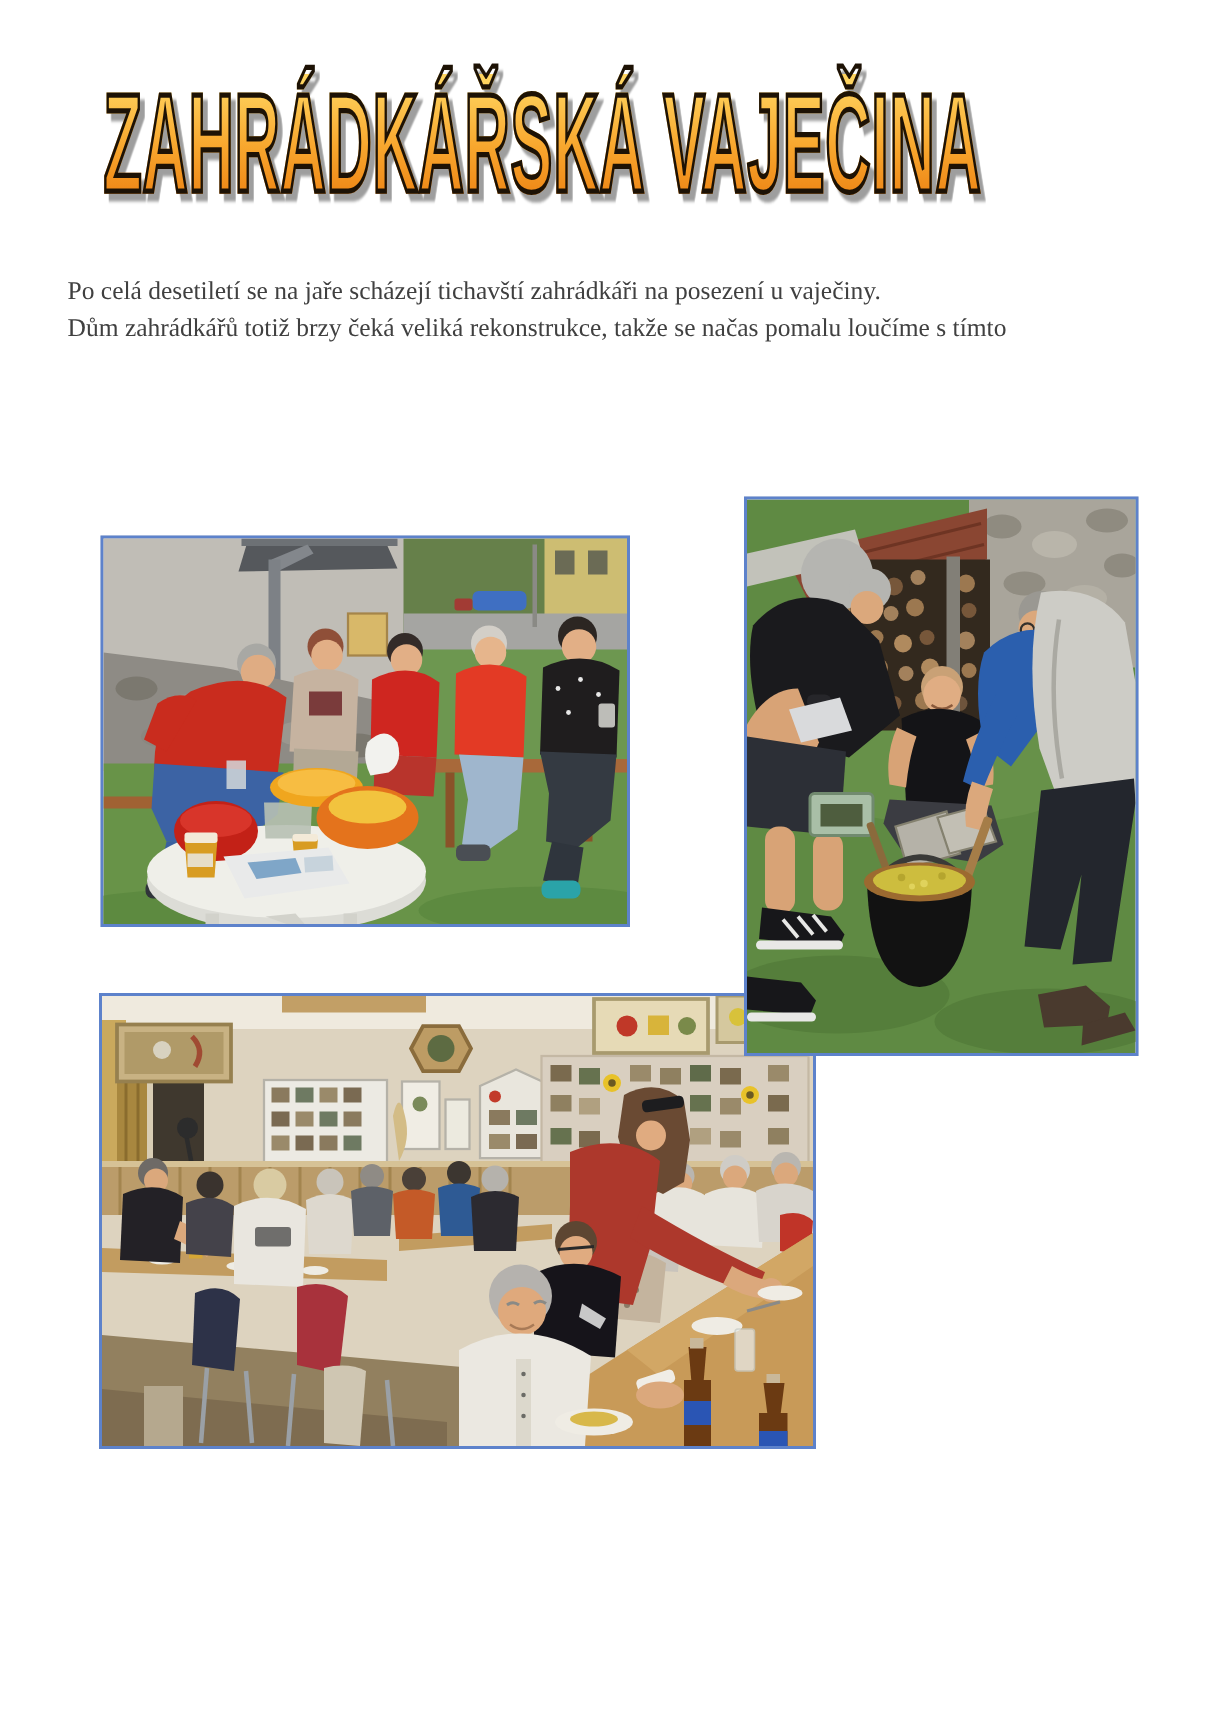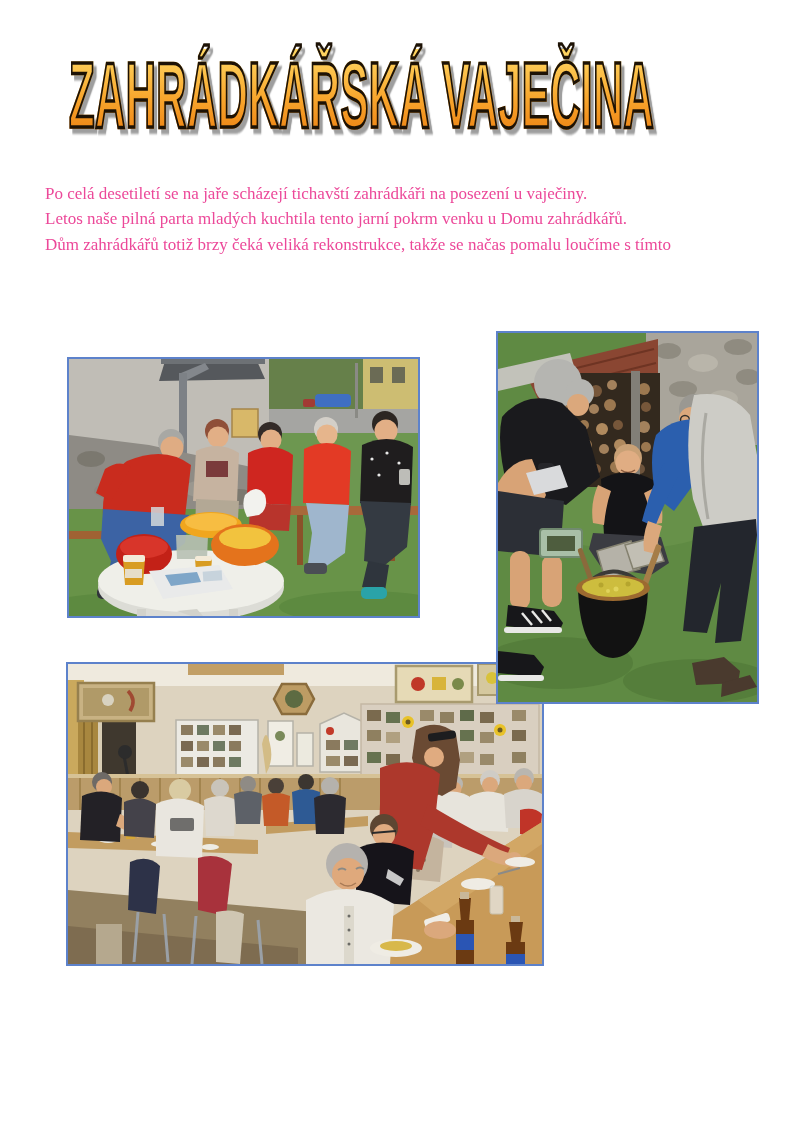--- a/index.html
+++ b/index.html
@@ -40,21 +40,21 @@
     background-image:linear-gradient(to bottom,var(--title-top) 6%,var(--title-mid) 52%,var(--title-bottom) 96%);
     -webkit-background-clip:text;
     background-clip:text;
     -webkit-text-stroke:3.5px var(--title-outline);
     filter:drop-shadow(7px 5px 1px var(--title-shadow));
   }
 
   
   .article{
     position:absolute;left:45px;top:181px;width:724px;
-    font-size:17px;line-height:25.4px;color:#ec4899;
+    font-size:17px;line-height:25.4px;color:#404040;
   }
   .t-line{white-space:nowrap;}
 
   
   figure.photo{
     position:absolute;margin:0;padding:0;
     border:2px solid var(--photo-border);
     background:#dddddd;
   }
   figure.photo svg{display:block;width:100%;height:100%;}
@@ -66,21 +66,20 @@
 <body>
 
 <div class="page">
 
   <div class="title-wrap">
     <span class="title-text">ZAHRÁDKÁŘSKÁ VAJEČINA</span>
   </div>
 
   <div class="article">
       <div class="t-line">Po celá desetiletí se na jaře scházejí tichavští zahrádkáři na posezení u vaječiny.</div>
-      <div class="t-line">Letos naše pilná parta mladých kuchtila tento jarní pokrm venku u Domu zahrádkářů.</div>
       <div class="t-line">Dům zahrádkářů totiž brzy čeká veliká rekonstrukce, takže se načas pomalu loučíme s tímto</div>
     </div>
 
   <figure class="photo photo-1" role="img" aria-label="Five gardeners in red and dark shirts sitting on benches outside by a grey wall, white plastic table with beer glasses, newspaper and red, yellow and orange bowls">
     <svg viewBox="0 0 349 257" preserveAspectRatio="none">
 
       <rect width="349" height="257" fill="#b9b6b0"></rect>
       <rect x="0" y="0" width="220" height="155" fill="#c0bdb6"></rect>
 
       <rect x="200" y="0" width="149" height="70" fill="#66804a"></rect>

